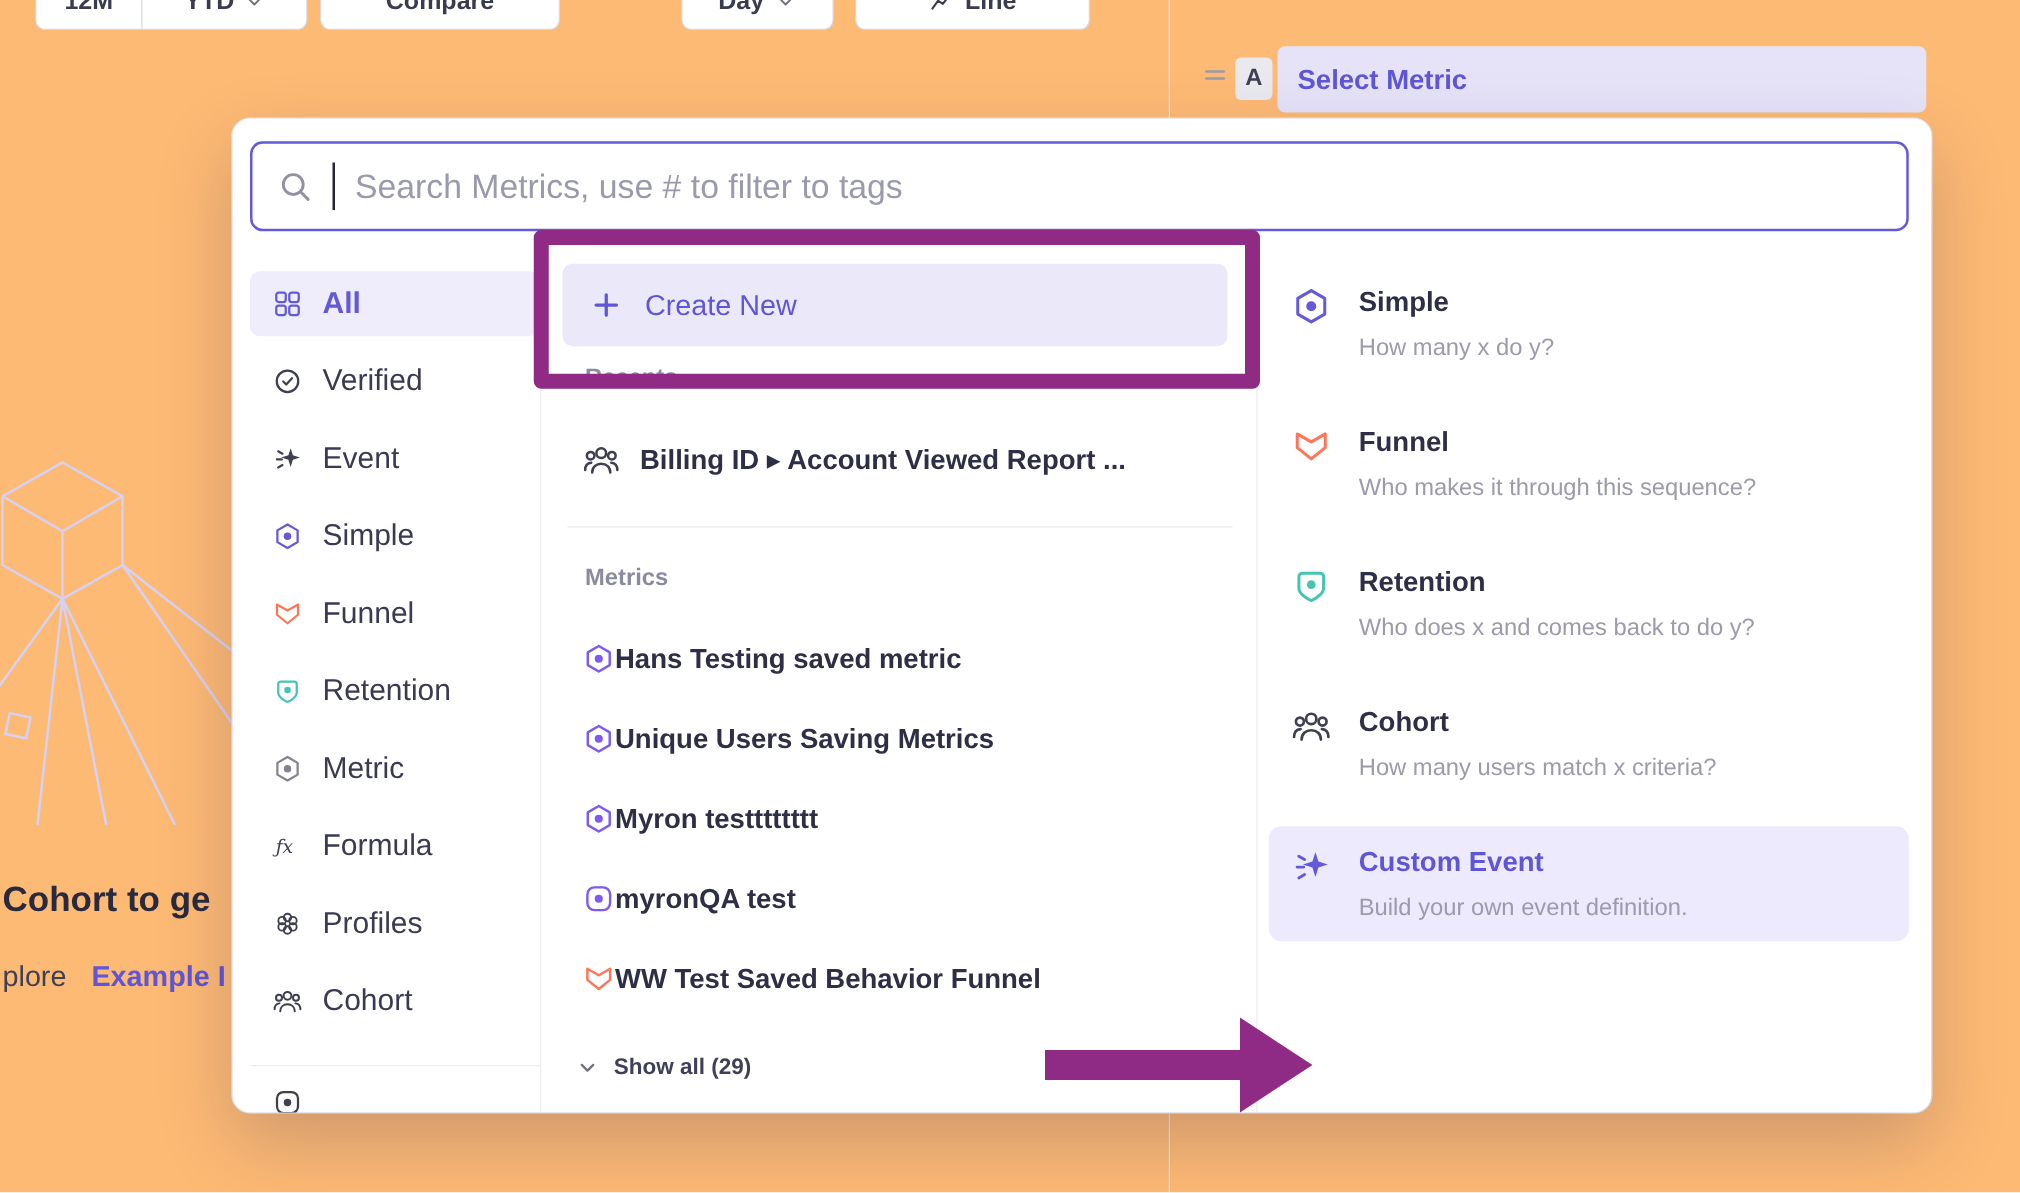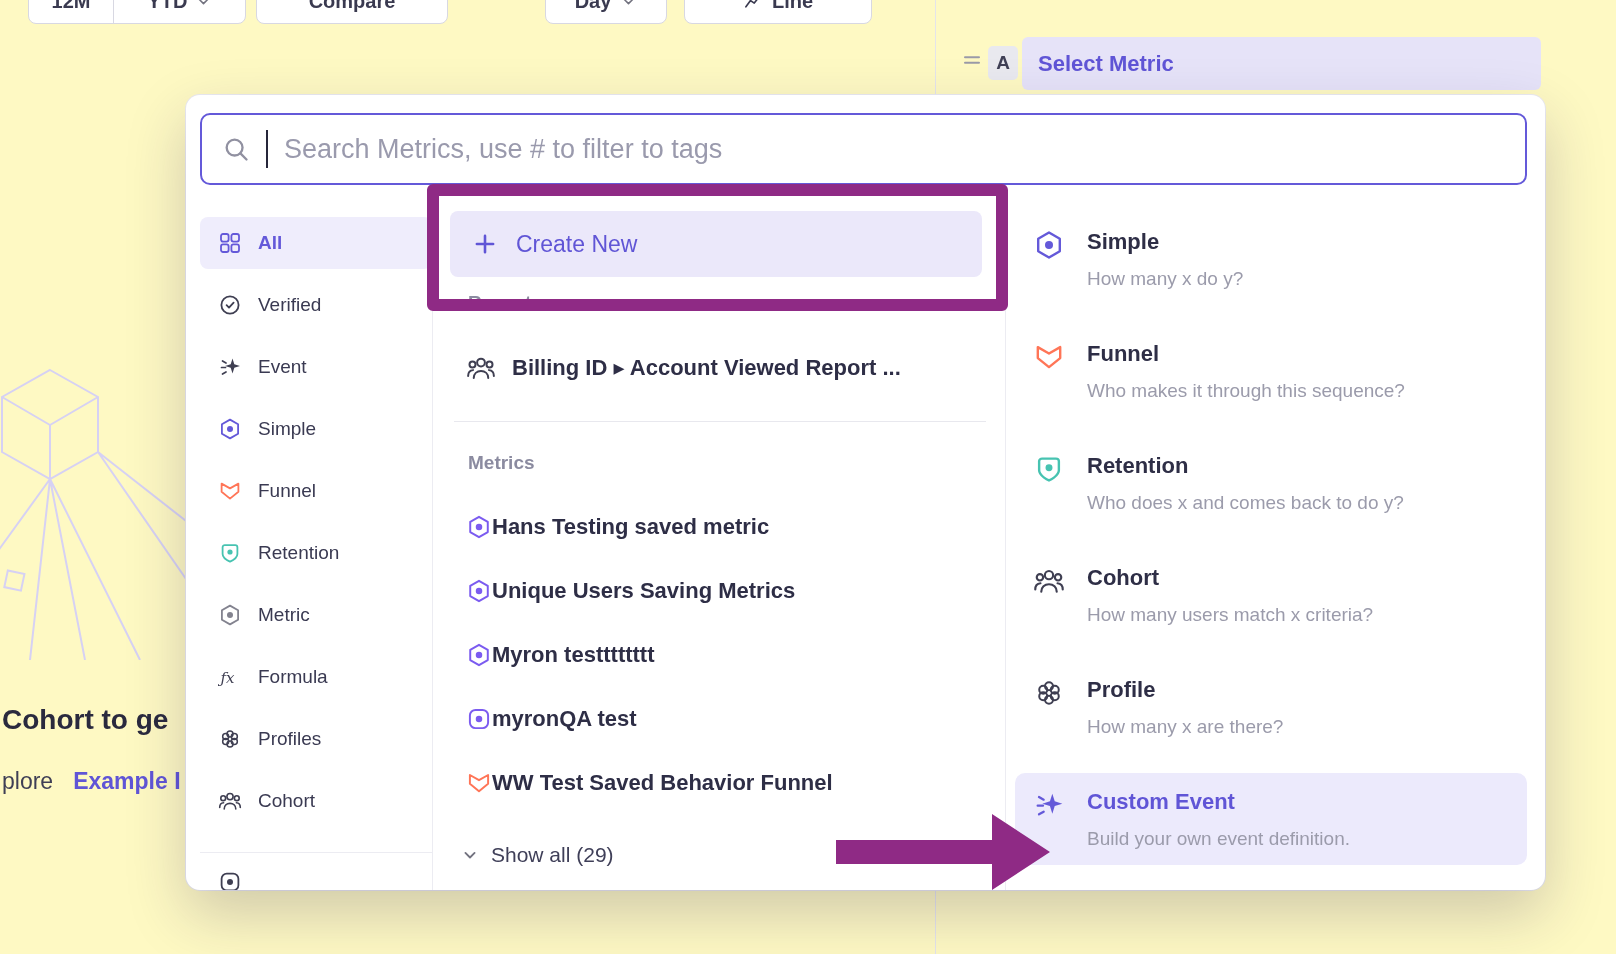--- a/index.html
+++ b/index.html
@@ -1,16 +1,16 @@
 <!DOCTYPE html>
 <html><head>
 <meta charset="utf-8">
 <style>
   html,body{margin:0;padding:0;background:#fff;}
-  .screen{position:relative;width:1616px;height:954px;overflow:hidden;background:#fef9c3;
+  .screen{position:relative;width:1616px;height:954px;overflow:hidden;background:#fdba74;
           font-family:"Liberation Sans","DejaVu Sans",sans-serif;color:#2c2c44;}
   .abs{position:absolute;box-sizing:border-box;}
   .icon{display:inline-block;flex:none;}
   .icon svg{width:100%;height:100%;display:block;}
   .i16{width:17px;height:17px}.i20{width:20px;height:20px}.i24{width:24px;height:24px}
   .i26{width:26px;height:26px}.i28{width:28px;height:28px}.i30{width:30px;height:30px}.i32{width:32px;height:32px}
 
   
   .tb-btn{position:absolute;top:-22px;height:46px;background:#fff;border:1.5px solid #d8d8e2;
           border-radius:8px;display:flex;align-items:center;justify-content:center;gap:9px;
@@ -51,21 +51,21 @@
   .search-box input::placeholder{color:#9a9aad;}
 
   .col-div{top:112px;bottom:0;width:1px;background:#ececf2;}
   .cd1{left:246px;} .cd2{left:819px;}
 
   
   .sidebar{left:14px;top:122px;width:232px;}
   .sb-item{display:flex;align-items:center;gap:16px;height:52px;margin-bottom:10px;padding-left:18px;
            border-radius:8px;cursor:pointer;}
   .sb-item.selected{background:#efedfc;}
-  .sb-label{font-size:19px;font-weight:500;color:#3a3a52;text-align:right;}
+  .sb-label{font-size:24px;font-weight:500;color:#3a3a52;text-align:right;}
   .sb-item.selected .sb-label{color:#6459d9;font-weight:600;}
   .sidebar-bottom-divider{left:14px;top:757px;width:232px;height:1px;background:#ececf2;}
   .sidebar-partial{left:32px;top:775px;width:24px;height:24px;}
 
   
   .middle{left:246px;top:0;width:573px;bottom:0;}
   .create-new{position:absolute;left:18px;top:116px;width:532px;height:66px;background:#ebe8fa;
               border:none;border-radius:8px;display:flex;align-items:center;gap:18px;padding-left:22px;
               cursor:pointer;box-sizing:border-box;}
   .create-new-label{font-size:23px;font-weight:400;color:#6055d6;
@@ -74,21 +74,21 @@
   .lbl-recents{left:36px;top:197px;}
   .lbl-metrics{left:36px;top:357px;}
   .recents-list{position:absolute;left:34px;top:250px;width:520px;}
   .recent-row{display:flex;align-items:center;gap:16px;height:46px;cursor:pointer;}
   .recent-label{font-size:22px;font-weight:700;color:#2e2e46;white-space:nowrap;}
   .mid-divider{position:absolute;left:22px;top:326px;width:532px;height:1px;background:#e8e8ee;}
   .metric-list{position:absolute;left:34px;top:408px;width:520px;}
   .metric-row{display:flex;align-items:center;height:48px;margin-bottom:16px;cursor:pointer;}
   .metric-label{font-size:22px;font-weight:700;color:#2e2e46;white-space:nowrap;}
   .show-all{position:absolute;left:28px;top:748px;display:flex;align-items:center;gap:11px;cursor:pointer;}
-  .show-all-label{font-size:21px;font-weight:400;color:#3f3f58;text-align:right;}
+  .show-all-label{font-size:18px;font-weight:700;color:#3f3f58;text-align:right;}
 
   
   .types{left:829px;top:118px;width:512px;}
   .type-block{display:flex;gap:22px;align-items:flex-start;padding:14px 18px;height:92px;
               margin-bottom:20px;border-radius:10px;cursor:pointer;box-sizing:border-box;}
   .type-block.highlighted{background:#eceafc;}
   .type-text{display:flex;flex-direction:column;}
   .type-title{font-size:22px;font-weight:700;color:#2e2e46;line-height:30px;}
   .type-block.highlighted .type-title{color:#6055d6;}
   .type-desc{font-size:19px;color:#9b9bab;margin-top:11px;white-space:nowrap;}
@@ -423,36 +423,20 @@
               <path d="M1.7 18.4 c0-2.8 1.6-4.5 3.9-4.7" stroke-linecap="round"></path>
               <circle cx="18.8" cy="9.2" r="2.4"></circle>
               <path d="M22.3 18.4 c0-2.8-1.6-4.5-3.9-4.7" stroke-linecap="round"></path>
             </svg>
           </span>
           <span class="type-text">
             <span class="type-title">Cohort</span>
             <span class="type-desc">How many users match x criteria?</span>
           </span>
         </div>
-        <div class="type-block">
-          <span class="icon i32">
-            <svg viewBox="0 0 24 24" fill="none" stroke="#3f3f52" stroke-width="1.5">
-              <circle cx="12" cy="7" r="3"></circle>
-              <circle cx="16.33" cy="9.5" r="3"></circle>
-              <circle cx="16.33" cy="14.5" r="3"></circle>
-              <circle cx="12" cy="17" r="3"></circle>
-              <circle cx="7.67" cy="14.5" r="3"></circle>
-              <circle cx="7.67" cy="9.5" r="3"></circle>
-            </svg>
-          </span>
-          <span class="type-text">
-            <span class="type-title">Profile</span>
-            <span class="type-desc">How many x are there?</span>
-          </span>
-        </div>
         <div class="type-block highlighted">
           <span class="icon i32">
             <svg viewBox="0 0 24 24">
               <path d="M14.5 3.5 L16.3 9.2 L22 11 L16.3 12.8 L14.5 18.5 L12.7 12.8 L7 11 L12.7 9.2 Z" fill="#6459d9"></path>
               <path d="M4.5 6 L8 8 M3.5 12.5 L7.5 12.5 M4.5 19 L8 17" stroke="#6459d9" stroke-width="1.7" stroke-linecap="round" fill="none"></path>
             </svg>
           </span>
           <span class="type-text">
             <span class="type-title">Custom Event</span>
             <span class="type-desc">Build your own event definition.</span>

